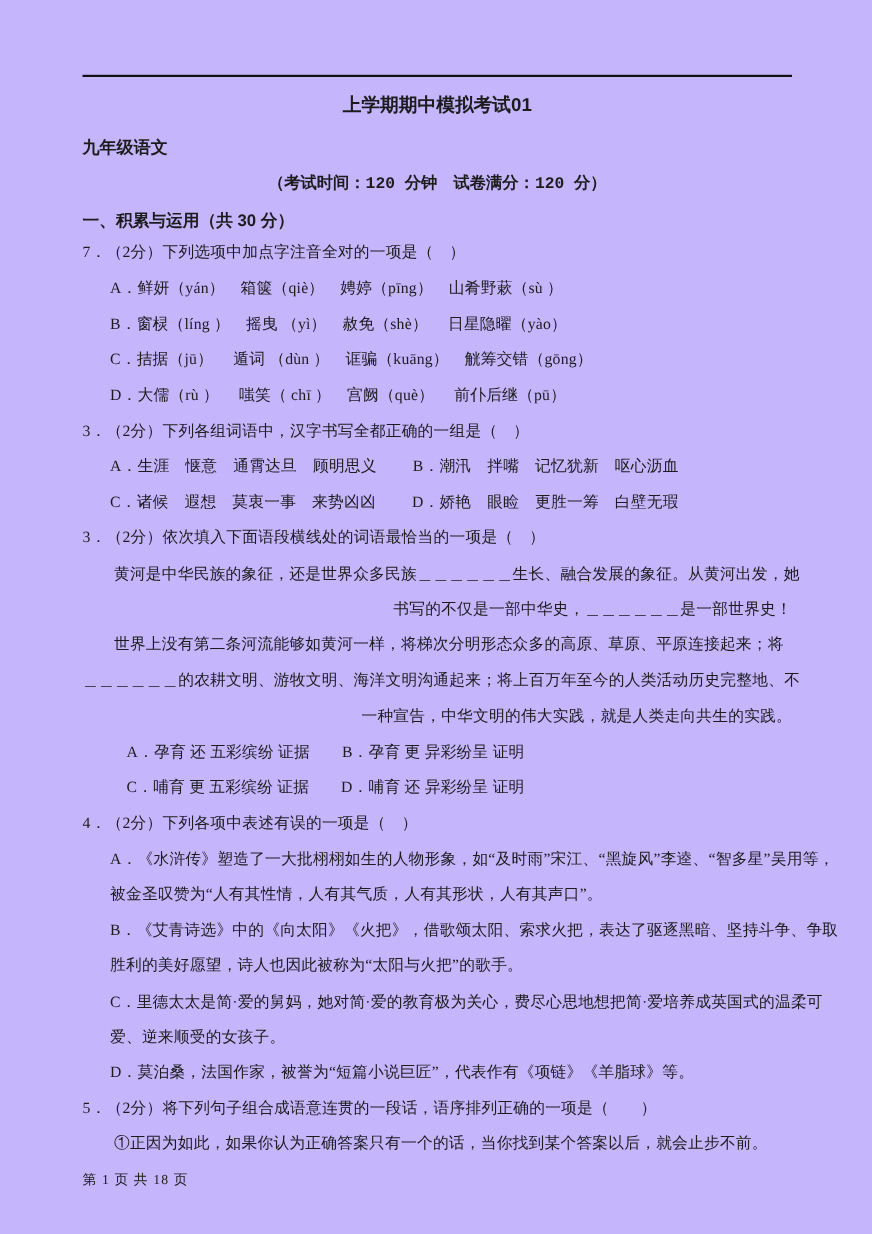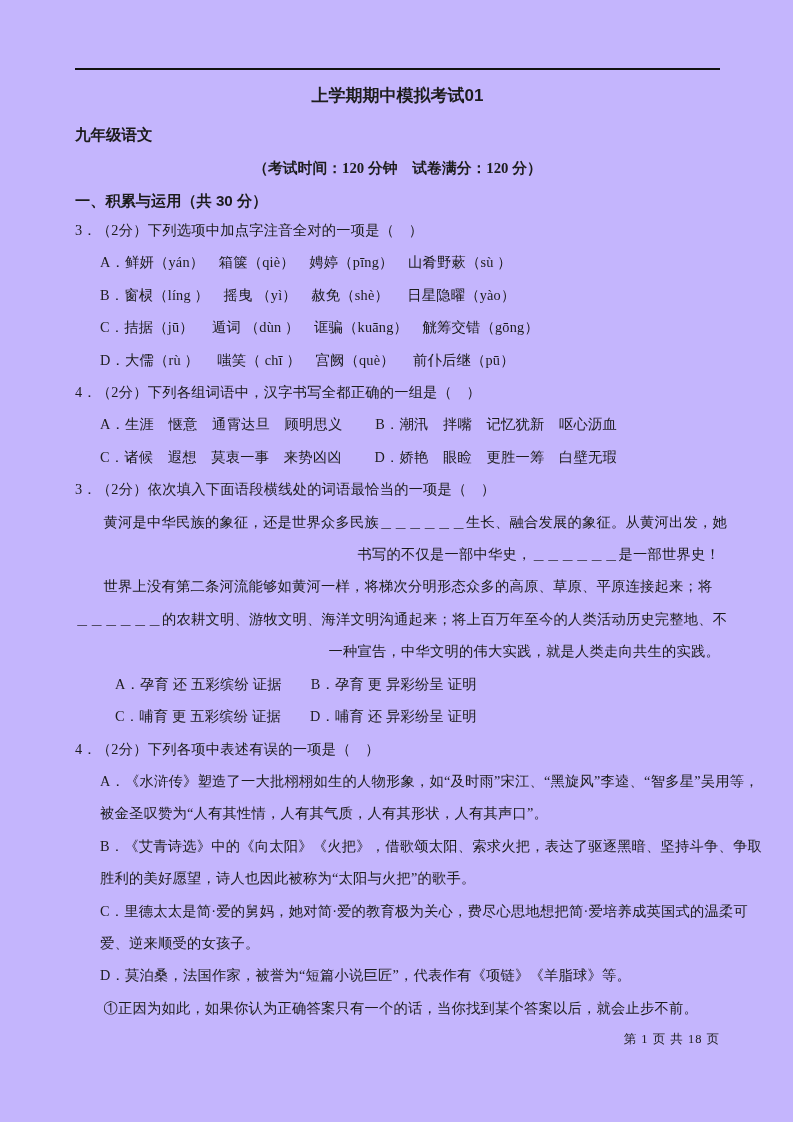--- a/index.html
+++ b/index.html
@@ -30,21 +30,21 @@
   .subject {
     text-align:left;
     font-family:Liberation Sans, sans-serif;
     font-weight:bold;
     font-size:15.5px;
     line-height:24px;
     margin:13px 0 0 0;
   }
   .exam-info {
     text-align:center;
-    font-family:Liberation Serif, serif;
+    font-family:Liberation Mono, monospace;
     font-weight:bold;
     font-size:14.8px;
     line-height:24px;
     margin:9px 0 0 0;
   }
   .section-heading {
     font-family:"Liberation Sans","DejaVu Sans",sans-serif;
     font-weight:bold;
     font-size:15.2px;
     line-height:26px;
@@ -55,46 +55,46 @@
     line-height:32.4px;
     white-space:pre;
     letter-spacing:0.2px;
   }
   .row.stem { margin-left:0; }
   .row.opt  { margin-left:25px; }
   .row.opt2 { margin-left:40px; }
   .row.ind  { text-indent:2em; }
   .row.cont { margin-left:0;text-align:right; }
   .footer {
-    text-align:right;
+    text-align:left;
     font-size:12.5px;
     line-height:20px;
     margin-top:5px;
     letter-spacing:1px;
   }
 </style>
 </head>
 <body>
 
 <div class="page">
   <hr class="rule">
   <div class="title">上学期期中模拟考试01</div>
   <div class="subject">九年级语文</div>
   <div class="exam-info">（考试时间：120 分钟　试卷满分：120 分）</div>
   <div class="section-heading">一、积累与运用（共 30 分）</div>
   <div id="questions">
       <div>
-        <div class="row stem">3．（2分）下列选项中加点字注音全对的一项是（　）</div>
+        <div class="row stem">7．（2分）下列选项中加点字注音全对的一项是（　）</div>
         <div class="row opt">A．鲜妍（yán）　箱箧（qiè）　娉婷（pīng）　山肴野蔌（sù ）</div>
         <div class="row opt">B．窗棂（líng ）　摇曳 （yì）　赦免（shè）　 日星隐曜（yào）</div>
         <div class="row opt">C．拮据（jū）　 遁词 （dùn ）　诓骗（kuāng）　觥筹交错（gōng）</div>
         <div class="row opt">D．大儒（rù ）　 嗤笑（ chī ）　宫阙（què）　 前仆后继（pū）</div>
       </div>
       <div>
-        <div class="row stem">4．（2分）下列各组词语中，汉字书写全都正确的一组是（　）</div>
+        <div class="row stem">3．（2分）下列各组词语中，汉字书写全都正确的一组是（　）</div>
         <div class="row opt">A．生涯　惬意　通霄达旦　顾明思义　　 B．潮汛　拌嘴　记忆犹新　呕心沥血</div>
         <div class="row opt">C．诸候　遐想　莫衷一事　来势凶凶　　 D．娇艳　眼睑　更胜一筹　白壁无瑕</div>
       </div>
       <div>
         <div class="row stem">3．（2分）依次填入下面语段横线处的词语最恰当的一项是（　）</div>
         <div class="row ind">黄河是中华民族的象征，还是世界众多民族＿＿＿＿＿＿生长、融合发展的象征。从黄河出发，她</div>
         <div class="row cont">书写的不仅是一部中华史，＿＿＿＿＿＿是一部世界史！</div>
         <div class="row ind">世界上没有第二条河流能够如黄河一样，将梯次分明形态众多的高原、草原、平原连接起来；将</div>
         <div class="row cont">＿＿＿＿＿＿的农耕文明、游牧文明、海洋文明沟通起来；将上百万年至今的人类活动历史完整地、不</div>
         <div class="row cont">一种宣告，中华文明的伟大实践，就是人类走向共生的实践。</div>
@@ -105,17 +105,18 @@
         <div class="row stem">4．（2分）下列各项中表述有误的一项是（　）</div>
         <div class="row opt">A．《水浒传》塑造了一大批栩栩如生的人物形象，如“及时雨”宋江、“黑旋风”李逵、“智多星”吴用等，</div>
         <div class="row opt">被金圣叹赞为“人有其性情，人有其气质，人有其形状，人有其声口”。</div>
         <div class="row opt">B．《艾青诗选》中的《向太阳》《火把》，借歌颂太阳、索求火把，表达了驱逐黑暗、坚持斗争、争取</div>
         <div class="row opt">胜利的美好愿望，诗人也因此被称为“太阳与火把”的歌手。</div>
         <div class="row opt">C．里德太太是简·爱的舅妈，她对简·爱的教育极为关心，费尽心思地想把简·爱培养成英国式的温柔可</div>
         <div class="row opt">爱、逆来顺受的女孩子。</div>
         <div class="row opt">D．莫泊桑，法国作家，被誉为“短篇小说巨匠”，代表作有《项链》《羊脂球》等。</div>
       </div>
       <div>
+        <div class="row stem">5．（2分）将下列句子组合成语意连贯的一段话，语序排列正确的一项是（　　）</div>
         <div class="row ind">①正因为如此，如果你认为正确答案只有一个的话，当你找到某个答案以后，就会止步不前。</div>
       </div>
     </div>
   <div class="footer">第 1 页 共 18 页</div>
 </div>
 
 </body></html>

